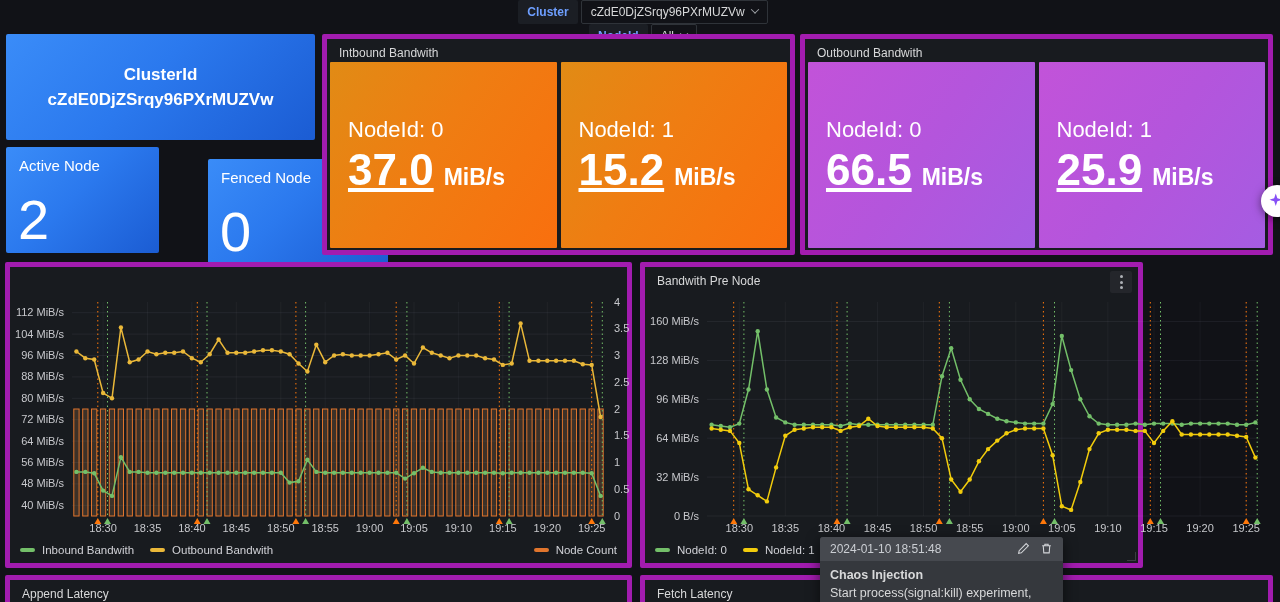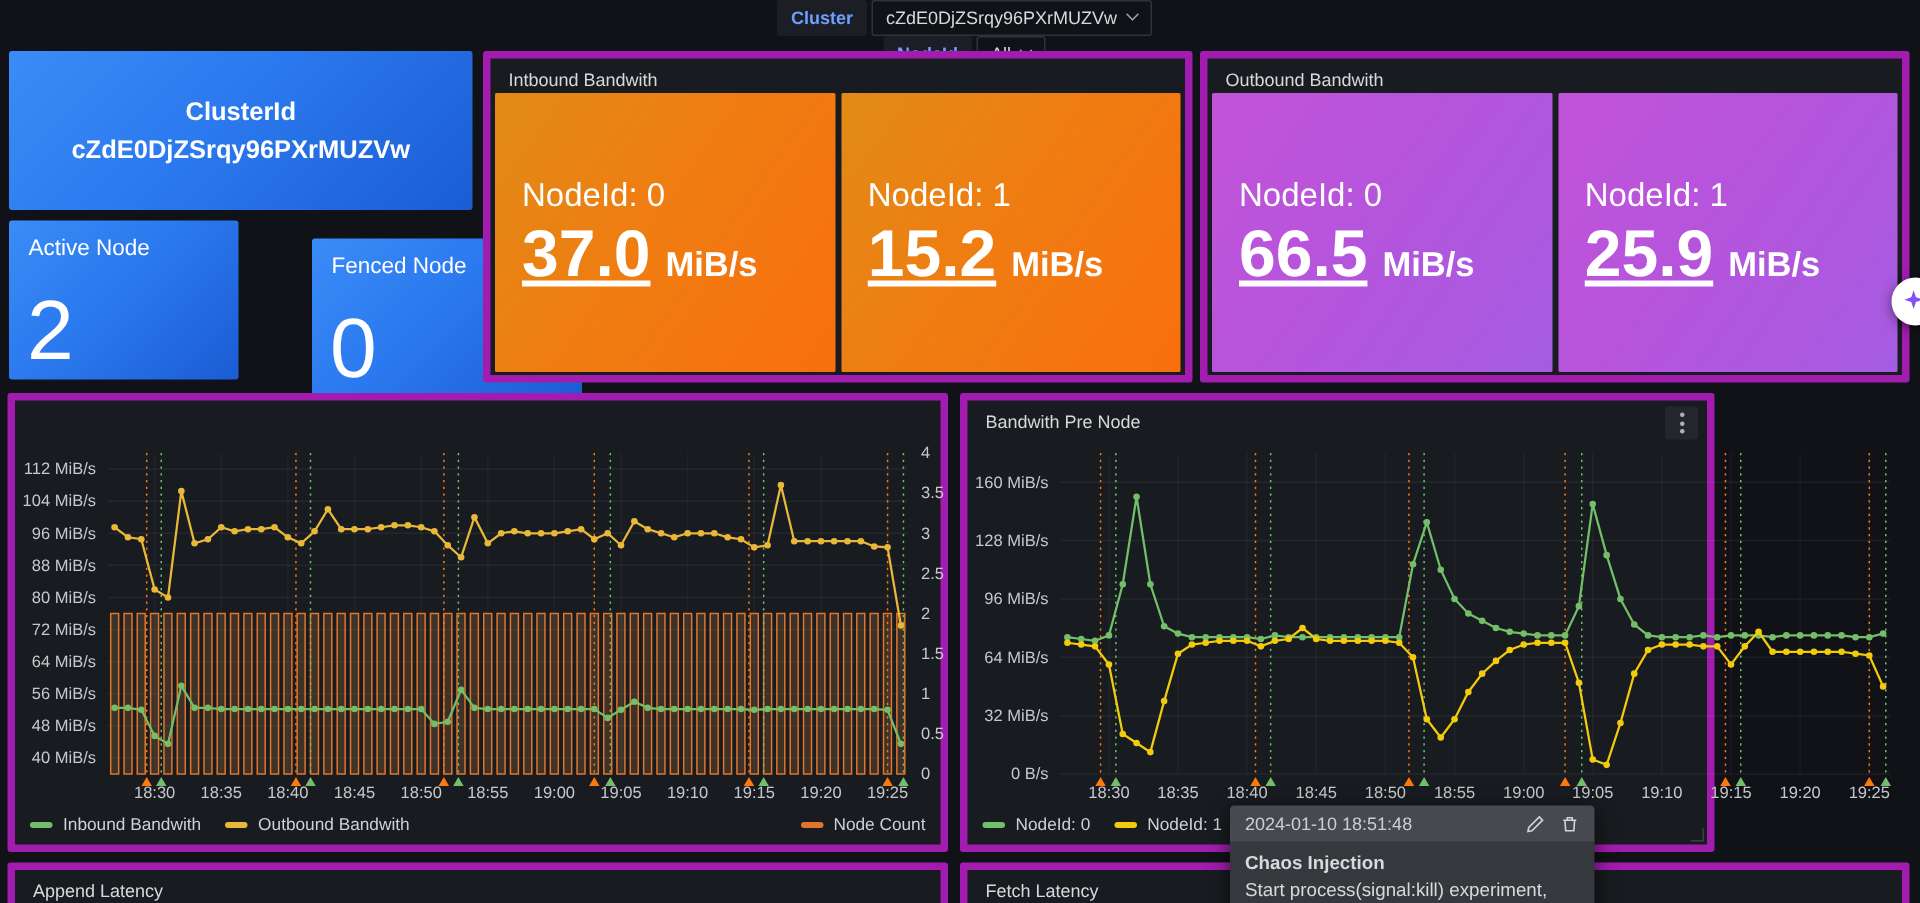--- a/index.html
+++ b/index.html
@@ -47,21 +47,21 @@
   .legend .dash { width:15px; height:4px; border-radius:2px; display:inline-block; }
   .legend .spacer { margin-left:auto; }
 
   .kebab { position:absolute; top:4px; right:6px; width:22px; height:22px; background:#24262b; border-radius:2px; display:flex; flex-direction:column; align-items:center; justify-content:center; gap:2.5px; cursor:pointer; }
   .kebab i { width:3px; height:3px; border-radius:50%; background:#aeb1b6; }
 
   .resize-corner { position:absolute; right:2px; bottom:2px; width:9px; height:9px; border-right:1.5px solid #4a4d52; border-bottom:1.5px solid #4a4d52; opacity:.7; }
 
   
   .anno-tip { position:absolute; left:820px; top:537px; width:243px; background:#35383d; border-radius:3px; box-shadow:0 4px 14px rgba(0,0,0,.6); z-index:30; overflow:hidden; }
-  .anno-tip .tip-head { display:flex; align-items:flex-end; background:#46494f; padding:5px 10px; }
+  .anno-tip .tip-head { display:flex; align-items:flex-start; background:#46494f; padding:5px 10px; }
   .anno-tip .tip-time { color:#cbced3; font-size:12px; }
   .anno-tip .tip-icons { margin-left:auto; display:flex; gap:10px; color:#d3d5d9; }
   .anno-tip .tip-icons svg { width:13px; height:13px; cursor:pointer; }
   .anno-tip .tip-body { padding:7px 10px 9px 10px; }
   .anno-tip .tip-title { color:#d8d9da; font-size:12.5px; font-weight:700; margin-bottom:4px; }
   .anno-tip .tip-text { color:#d8d9da; font-size:12.5px; }
 
   
   .ai-fab { position:absolute; left:1261px; top:185px; width:32px; height:32px; border-radius:50%; background:#ffffff; box-shadow:0 2px 8px rgba(0,0,0,.5); display:flex; align-items:center; justify-content:center; z-index:40; cursor:pointer; }
 </style>

